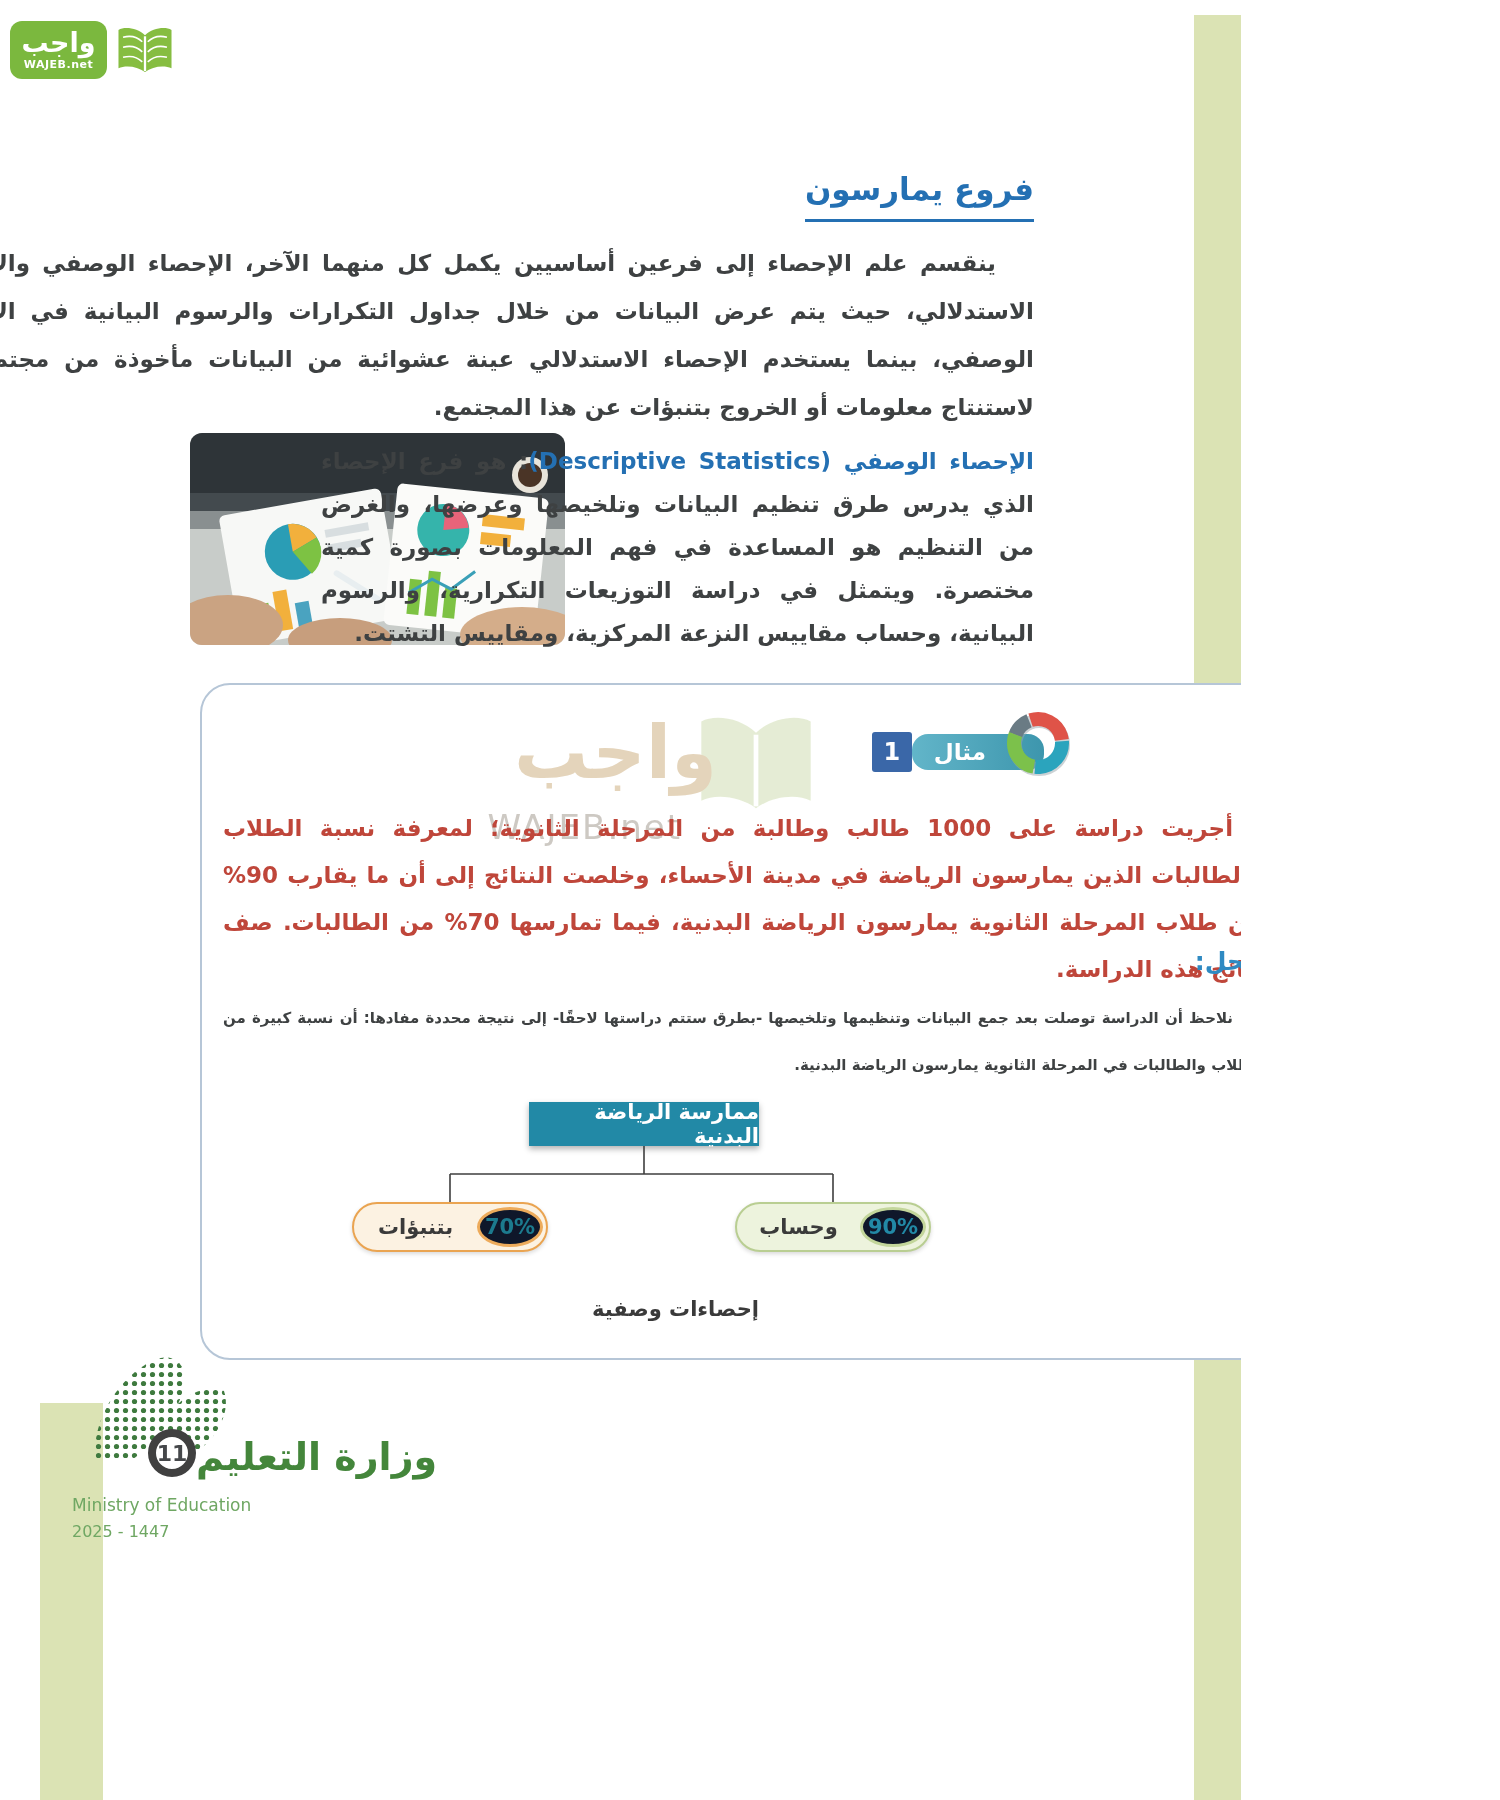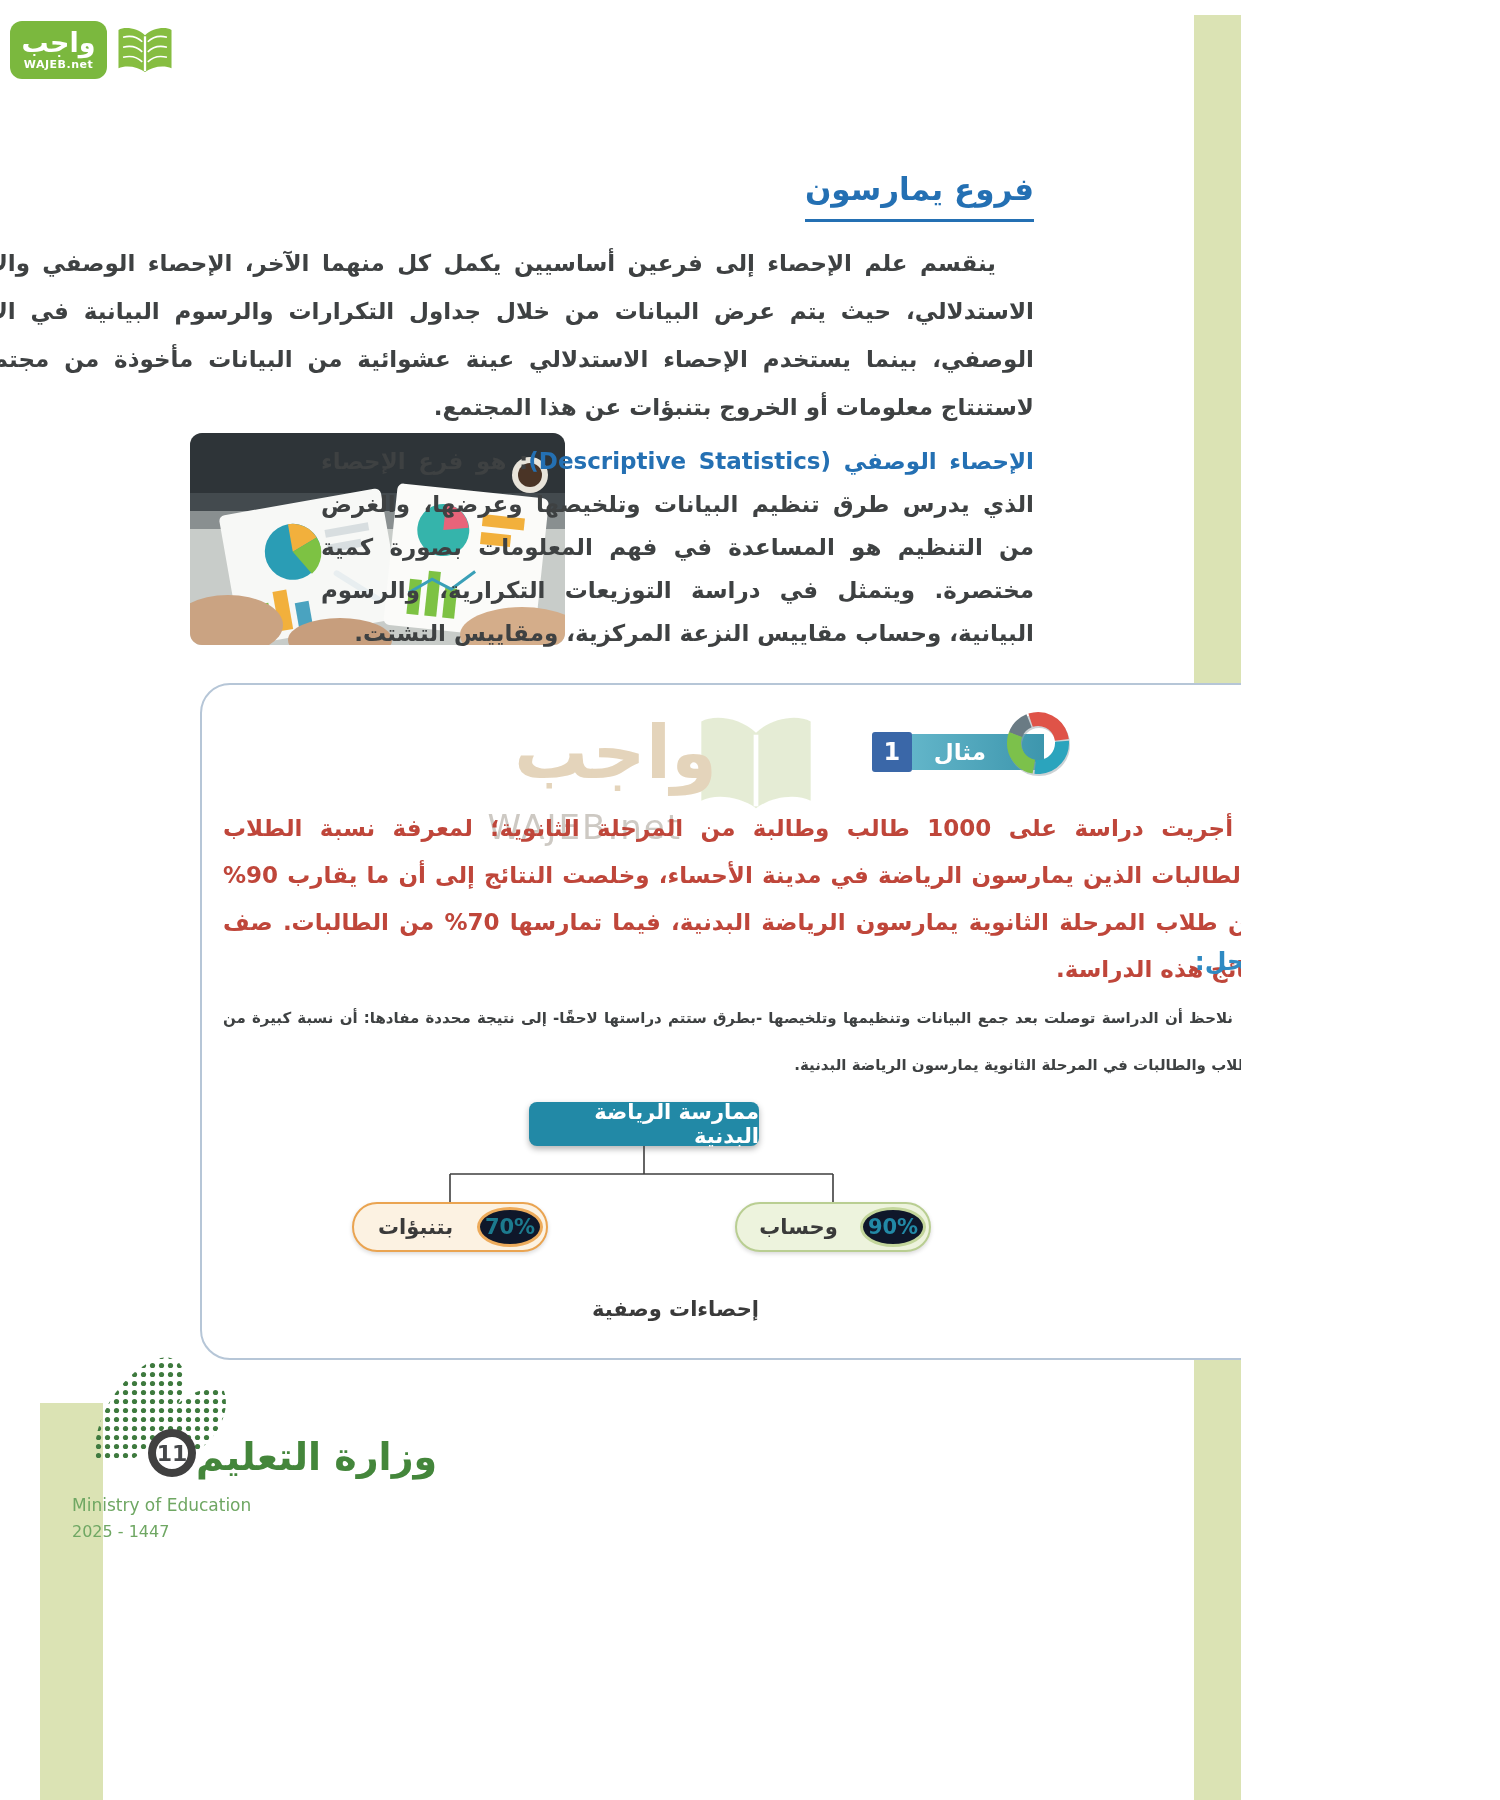--- a/index.html
+++ b/index.html
@@ -43,35 +43,35 @@
   .watermark { position:absolute; left:240px; top:20px; width:380px; height:190px; opacity:.42; }
   .wm-ar { position:absolute; right:105px; top:4px; font-size:74px; font-weight:bold; color:#c09a5e; direction:rtl; }
   .wm-net { position:absolute; right:140px; top:102px; font-size:34px; color:#8a7f72; letter-spacing:2px; }
   .wm-book { position:absolute; right:0; top:0; }
 
   .example-header { position:absolute; right:223px; top:36px; display:flex; align-items:center; }
   .example-number { width:40px; height:40px; background:#3a67a8; color:#fff; font-size:24px; font-weight:bold;
                     display:flex; align-items:center; justify-content:center; border-radius:3px; }
   .example-label { height:36px; background:linear-gradient(90deg,#62b5c9,#3d96ad); color:#fff;
                    font-size:23px; font-weight:bold; display:flex; align-items:center;
-                   padding:0 58px 0 22px; direction:rtl; }
+                   padding:0 58px 0 22px; direction:rtl;border-radius:16px; }
   .donut { margin-left:-46px; margin-top:-18px; }
 
   .problem { position:absolute; top:120px; right:38px; width:1040px; direction:rtl;
              text-align:justify; font-size:23px; font-weight:bold; color:#bf463a;
              line-height:47px; text-indent:30px; }
   .solution-label { position:absolute; top:262px; right:38px; font-size:25px; font-weight:bold;
                     color:#2f8ac2; direction:rtl; }
   .solution { position:absolute; top:310px; right:38px; width:1040px; direction:rtl;
               text-align:justify; font-size:15px; font-weight:bold; color:#3e4142;
               line-height:47px; text-indent:30px; }
 
   
   .node-root { position:absolute; left:327px; top:417px; width:230px; height:44px; background:#2289a6;
-               color:#fff; font-size:21px; font-weight:bold; border-radius:8px;
+               color:#fff; font-size:21px; font-weight:bold; border-radius:0;
                display:flex; align-items:center; justify-content:center; direction:rtl;
                box-shadow:0 3px 6px rgba(0,0,0,.3); }
   .connectors { position:absolute; left:200px; top:461px; }
   .pill { position:absolute; top:517px; width:196px; height:50px; border-radius:26px;
           display:flex; direction:rtl; align-items:center; box-shadow:0 2px 4px rgba(0,0,0,.15); }
   .pill-girls { left:150px; background:#fcf2e2; border:2px solid #eaa451; }
   .pill-boys  { left:533px; background:#edf3dd; border:2px solid #b9ce92; }
   .pct { width:66px; height:40px; border-radius:50%; background:#0f172a; margin-right:3px;
          display:flex; align-items:center; justify-content:center; font-size:21px; font-weight:bold; }
   .pct-orange { border:3px solid #edab5b; color:#1c7a8e; }

